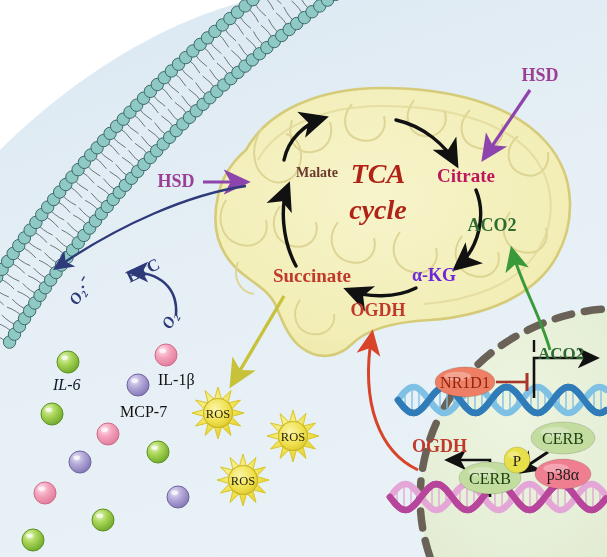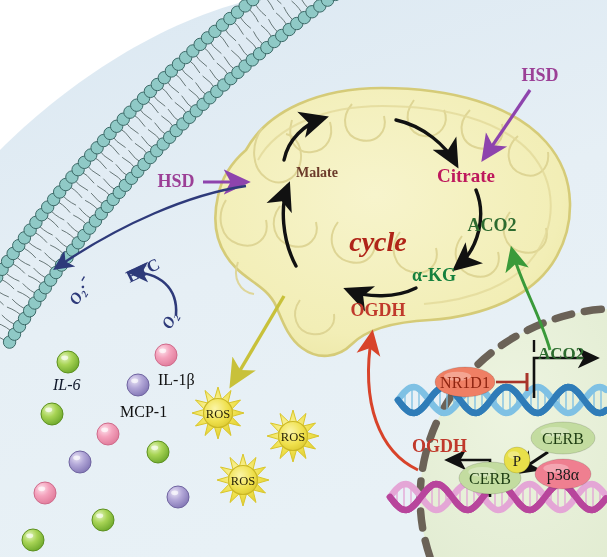--- a/index.html
+++ b/index.html
@@ -535,42 +535,44 @@
           <ellipse cx="563" cy="474" rx="28" ry="15" fill="#ef7f90" stroke="#00000022" stroke-width="1"></ellipse>
           <ellipse cx="556" cy="468.3" rx="12.6" ry="4.5" fill="#ffffff" opacity="0.3"></ellipse>
           <text x="563" y="479.5" text-anchor="middle" font-size="16" font-family="&quot;Liberation Serif&quot;,serif" fill="#1b1b1b">p38α</text>
         </g>
       </g>
     </svg>
 
 
 <div class="lbl serif" style="left:466px;top:166px;transform:translateX(-50%);font-size:19px;font-weight:bold;color:#be185d;">Citrate</div>
 
-<div class="lbl serif" style="left:434px;top:266px;transform:translateX(-50%);font-size:18px;font-weight:bold;color:#15803d;">α-KG</div>
-
+<div class="lbl serif" style="left:434px;top:266px;transform:translateX(-50%);font-size:18px;font-weight:bold;color:#6d28d9;">α-KG</div>
+
+<div class="lbl serif" style="left:312px;top:266px;transform:translateX(-50%);font-size:19px;font-weight:bold;color:#c0392b;">Succinate</div>
 
 <div class="lbl serif" style="left:276px;top:166px;transform:translateX(-50%);font-size:14px;font-weight:bold;color:#6b3a2a;margin-left:41px;">Malate</div>
 
-<div class="lbl serif" style="left:378px;top:196px;transform:translateX(-50%);font-size:28px;font-style:italic;font-weight:bold;color:#b02418;margin-top:32px;">cycle</div>
+<div class="lbl serif" style="left:378px;top:160px;transform:translateX(-50%);font-size:28px;font-style:italic;font-weight:bold;color:#b02418;">TCA</div>
+<div class="lbl serif" style="left:378px;top:196px;transform:translateX(-50%);font-size:28px;font-style:italic;font-weight:bold;color:#b02418;">cycle</div>
 
 <div class="lbl serif" style="left:492px;top:216px;transform:translateX(-50%);font-size:18px;font-weight:bold;color:#2d6b2f;">ACO2</div>
 
 <div class="lbl serif" style="left:378px;top:301px;transform:translateX(-50%);font-size:18px;font-weight:bold;color:#c0392b;">OGDH</div>
 
 <div class="lbl serif" style="left:176px;top:172px;transform:translateX(-50%);font-size:18px;font-weight:bold;color:#9b3f96;">HSD</div>
 
 <div class="lbl serif" style="left:540px;top:66px;transform:translateX(-50%);font-size:18px;font-weight:bold;color:#9b3f96;">HSD</div>
 
 <div class="lbl serif" style="left:143px;top:262px;transform:translateX(-50%) rotate(-26deg);font-size:17px;font-weight:bold;color:#2e3a7a;">ETC</div>
 
 <div class="lbl serif" style="left:170px;top:312px;transform:translateX(-50%) rotate(-62deg);font-size:16px;font-style:italic;font-weight:bold;color:#2e3a7a;">O₂</div>
 
 <div class="lbl serif" style="left:80px;top:284px;transform:translateX(-50%) rotate(-58deg);font-size:16px;font-style:italic;font-weight:bold;color:#2e3a7a;">O₂·⁻</div>
 
 <div class="lbl serif" style="left:53px;top:377px;font-size:16px;color:#0f172a;font-style:italic;">IL-6</div>
-<div class="lbl serif" style="left:120px;top:404px;font-size:16px;color:#111;">MCP-1</div>
+<div class="lbl serif" style="left:120px;top:404px;font-size:16px;color:#111;">MCP-7</div>
 <div class="lbl serif" style="left:158px;top:372px;font-size:16px;color:#111;">IL-1β</div>
 
 <div class="lbl serif" style="left:538px;top:345px;font-size:17px;font-weight:bold;color:#2d6b2f;">ACO2</div>
 
 <div class="lbl serif" style="left:412px;top:437px;font-size:18px;font-weight:bold;color:#c0392b;">OGDH</div>
 
 </div>
 
 </body></html>

